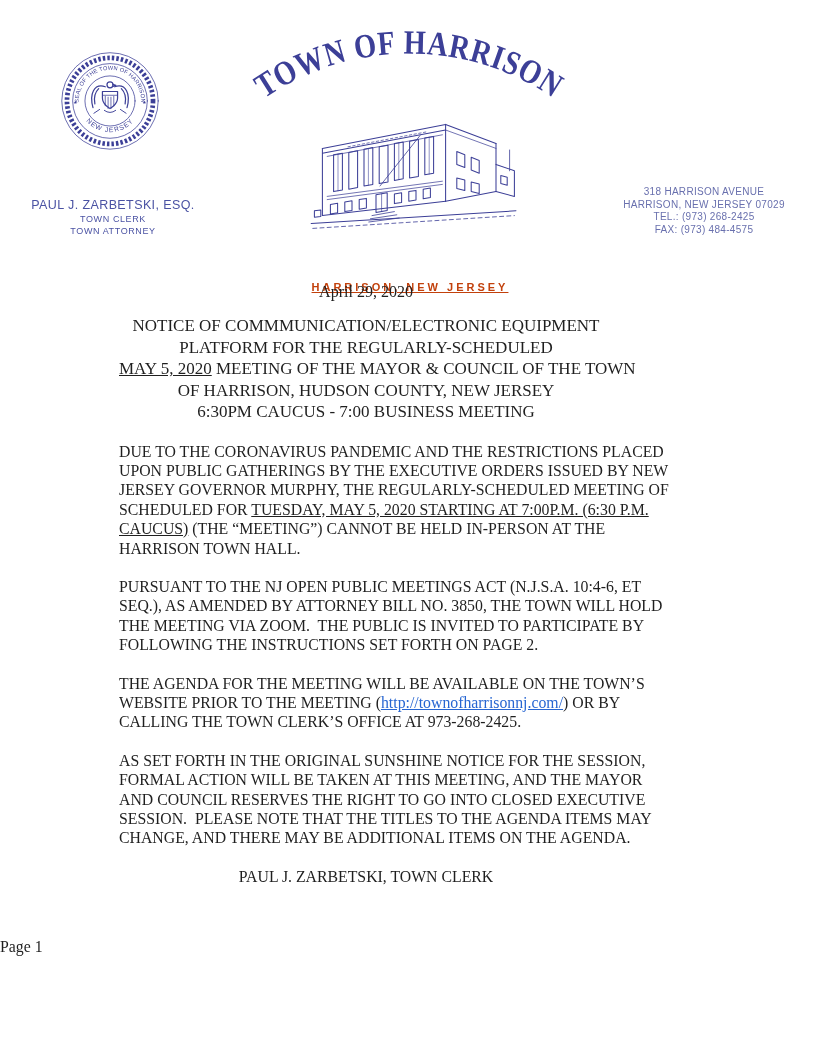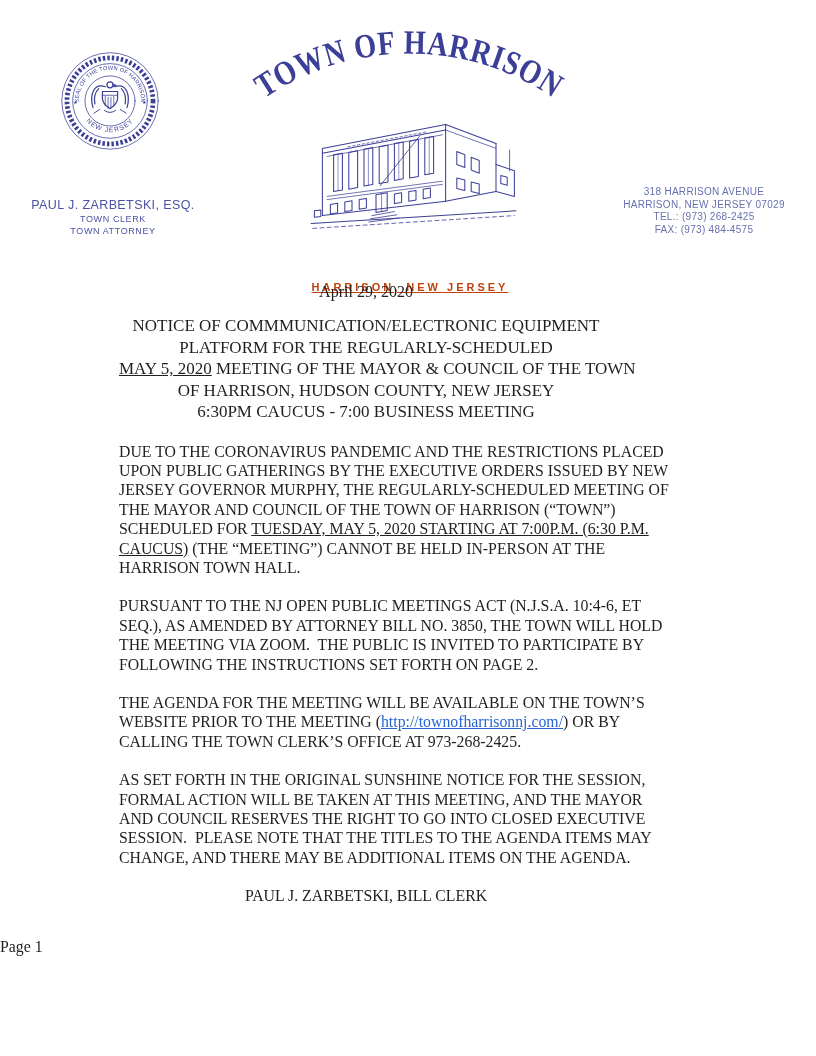--- a/index.html
+++ b/index.html
@@ -165,21 +165,20 @@
         <div class="line"><span>PLATFORM FOR THE REGULARLY-SCHEDULED</span></div>
         <div class="line"><span class="u">MAY 5, 2020</span><span> MEETING OF THE MAYOR &amp; COUNCIL OF THE TOWN</span></div>
         <div class="line"><span>OF HARRISON, HUDSON COUNTY, NEW JERSEY</span></div>
         <div class="line"><span>6:30PM CAUCUS - 7:00 BUSINESS MEETING</span></div>
       </div>
     <div class="paras">
         <div class="para">
           <div class="line"><span>DUE TO THE CORONAVIRUS PANDEMIC AND THE RESTRICTIONS PLACED</span></div>
           <div class="line"><span>UPON PUBLIC GATHERINGS BY THE EXECUTIVE ORDERS ISSUED BY NEW</span></div>
           <div class="line"><span>JERSEY GOVERNOR MURPHY, THE REGULARLY-SCHEDULED MEETING OF</span></div>
-          <div class="line"><span>THE MAYOR AND COUNCIL OF THE TOWN OF HARRISON (“TOWN”)</span></div>
           <div class="line"><span>SCHEDULED FOR </span><span class="u">TUESDAY, MAY 5, 2020 STARTING AT 7:00P.M. (6:30 P.M.</span></div>
           <div class="line"><span class="u">CAUCUS)</span><span> (THE “MEETING”) CANNOT BE HELD IN-PERSON AT THE</span></div>
           <div class="line"><span>HARRISON TOWN HALL.</span></div>
         </div>
         <div class="para">
           <div class="line"><span>PURSUANT TO THE NJ OPEN PUBLIC MEETINGS ACT (N.J.S.A. 10:4-6, ET</span></div>
           <div class="line"><span>SEQ.), AS AMENDED BY ATTORNEY BILL NO. 3850, THE TOWN WILL HOLD</span></div>
           <div class="line"><span>THE MEETING VIA ZOOM.  THE PUBLIC IS INVITED TO PARTICIPATE BY</span></div>
           <div class="line"><span>FOLLOWING THE INSTRUCTIONS SET FORTH ON PAGE 2.</span></div>
         </div>
@@ -189,18 +188,18 @@
           <div class="line"><span>CALLING THE TOWN CLERK’S OFFICE AT 973-268-2425.</span></div>
         </div>
         <div class="para">
           <div class="line"><span>AS SET FORTH IN THE ORIGINAL SUNSHINE NOTICE FOR THE SESSION,</span></div>
           <div class="line"><span>FORMAL ACTION WILL BE TAKEN AT THIS MEETING, AND THE MAYOR</span></div>
           <div class="line"><span>AND COUNCIL RESERVES THE RIGHT TO GO INTO CLOSED EXECUTIVE</span></div>
           <div class="line"><span>SESSION.  PLEASE NOTE THAT THE TITLES TO THE AGENDA ITEMS MAY</span></div>
           <div class="line"><span>CHANGE, AND THERE MAY BE ADDITIONAL ITEMS ON THE AGENDA.</span></div>
         </div>
       </div>
-    <div class="signature">PAUL J. ZARBETSKI, BILL CLERK</div>
+    <div class="signature">PAUL J. ZARBETSKI, TOWN CLERK</div>
   </div>
 
   <div class="pageno">Page 1</div>
 
 </div>
 
 </body></html>

